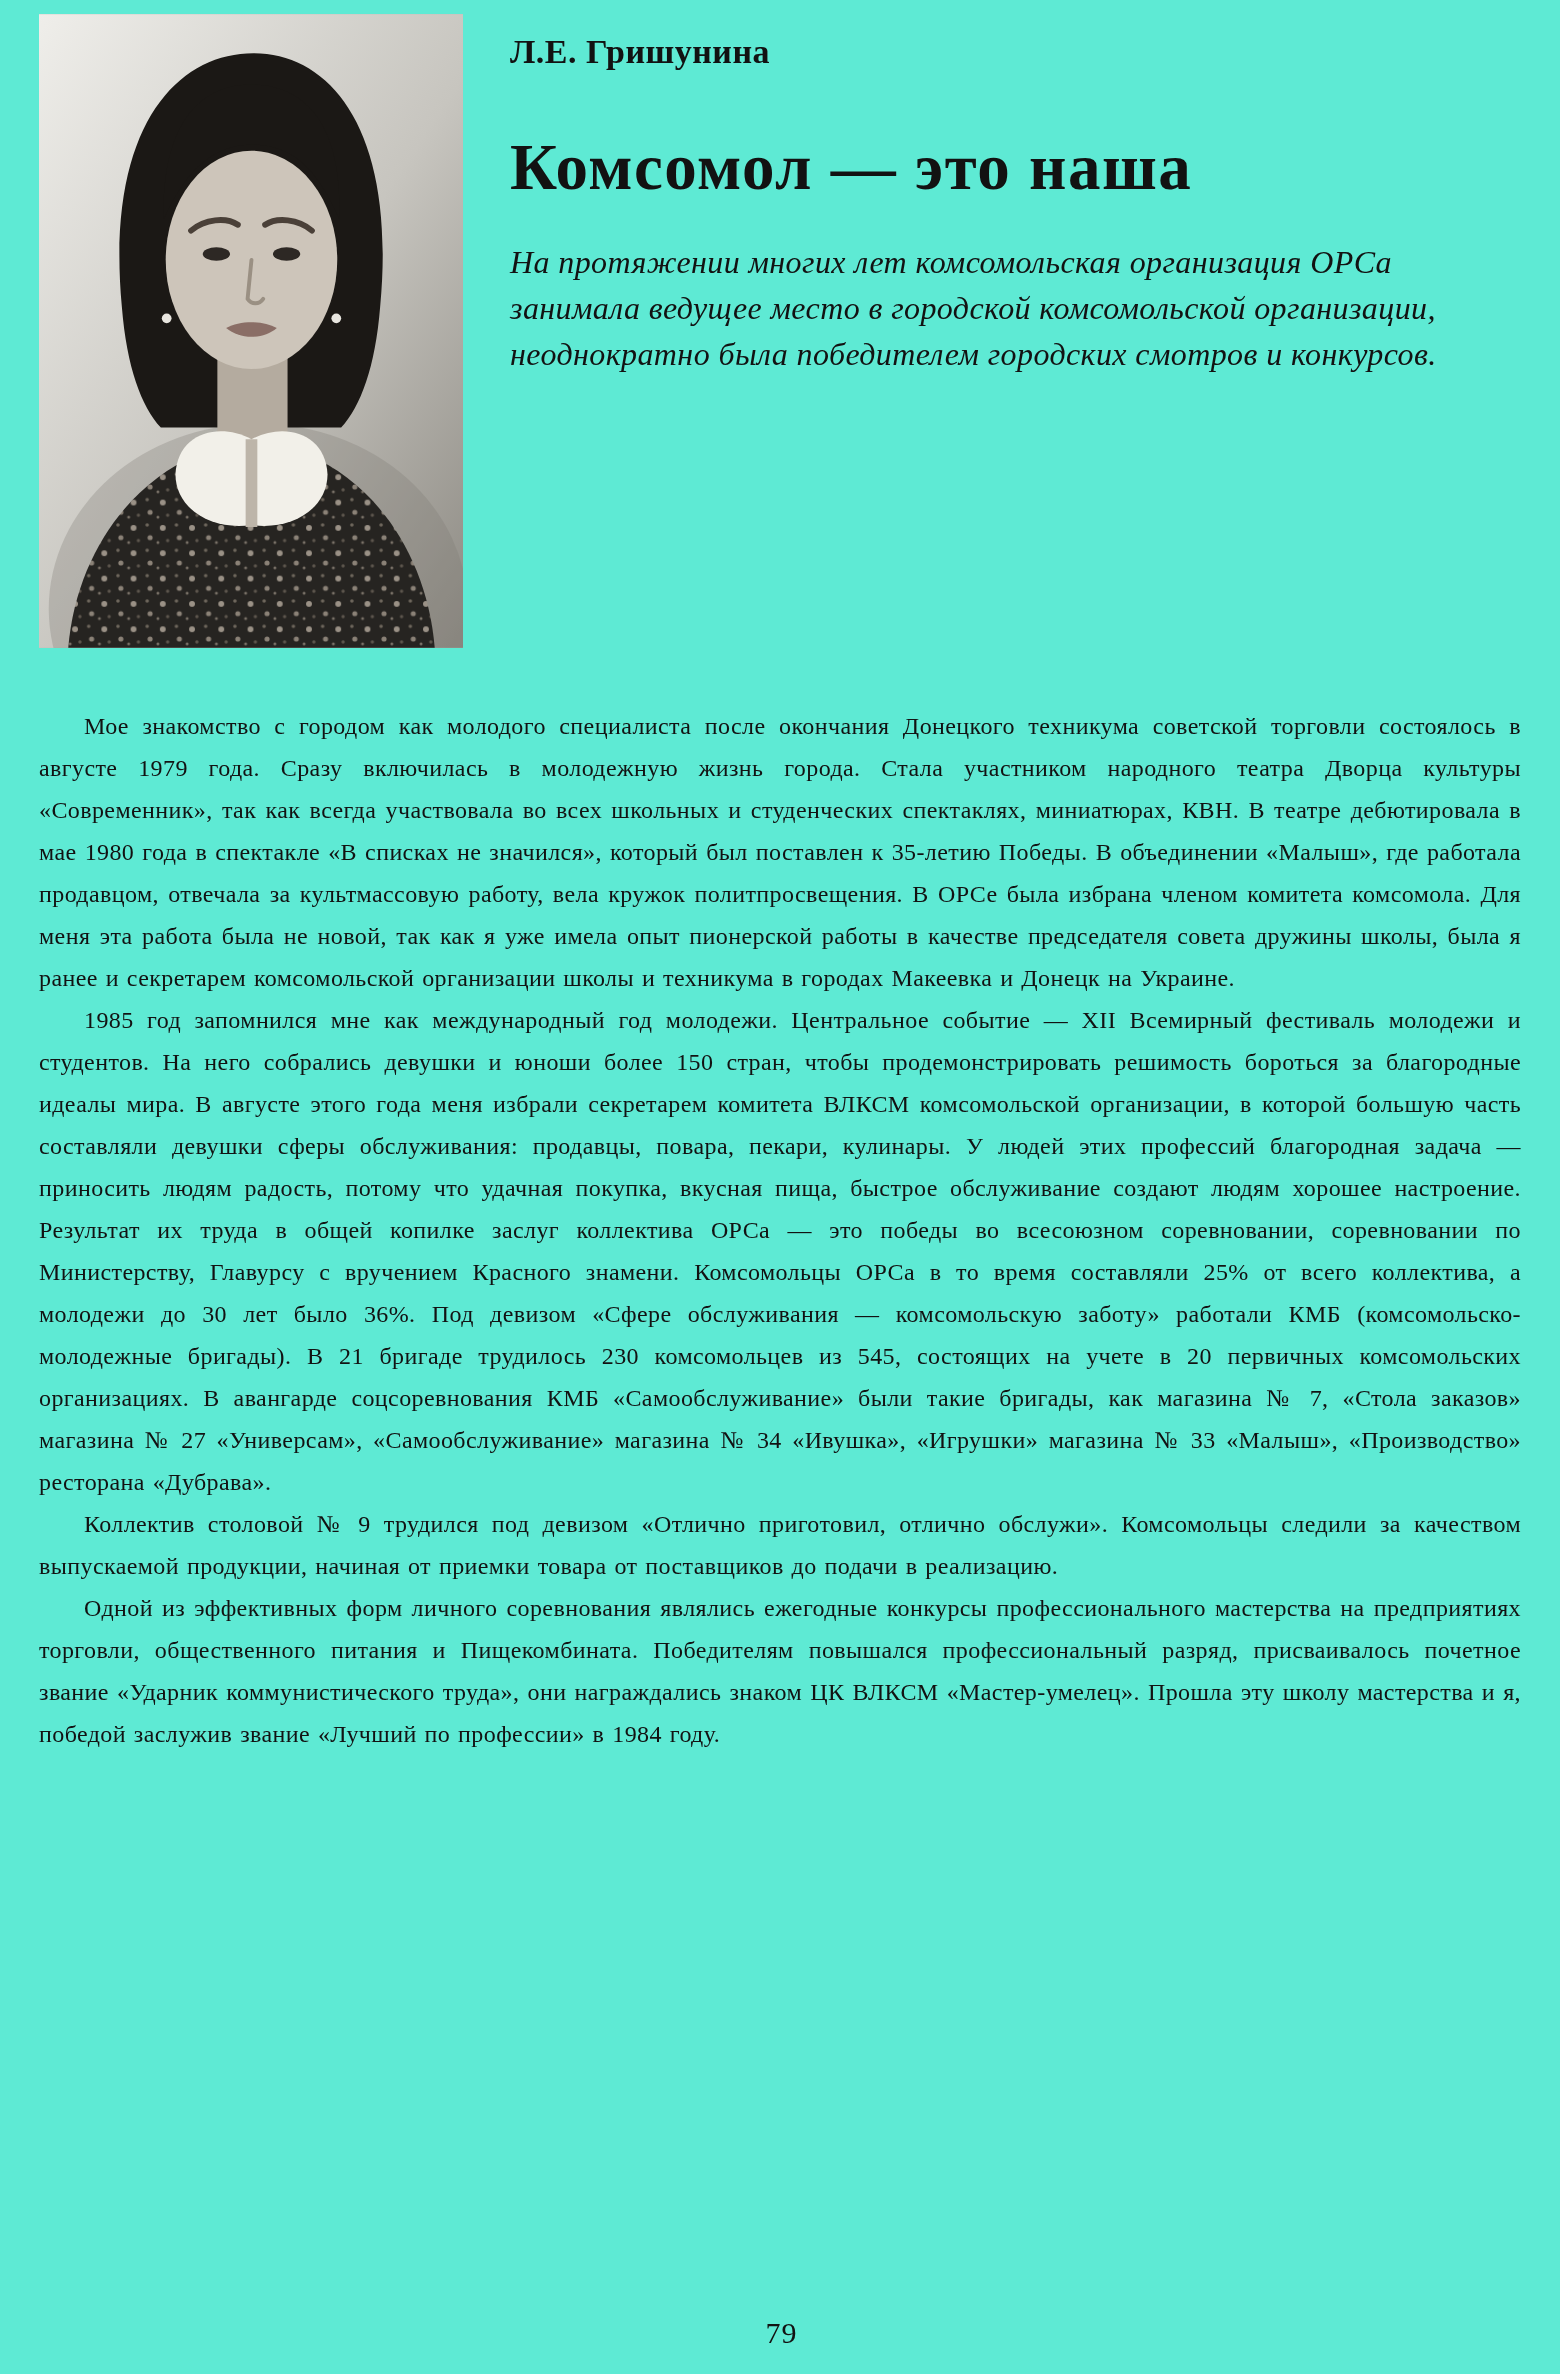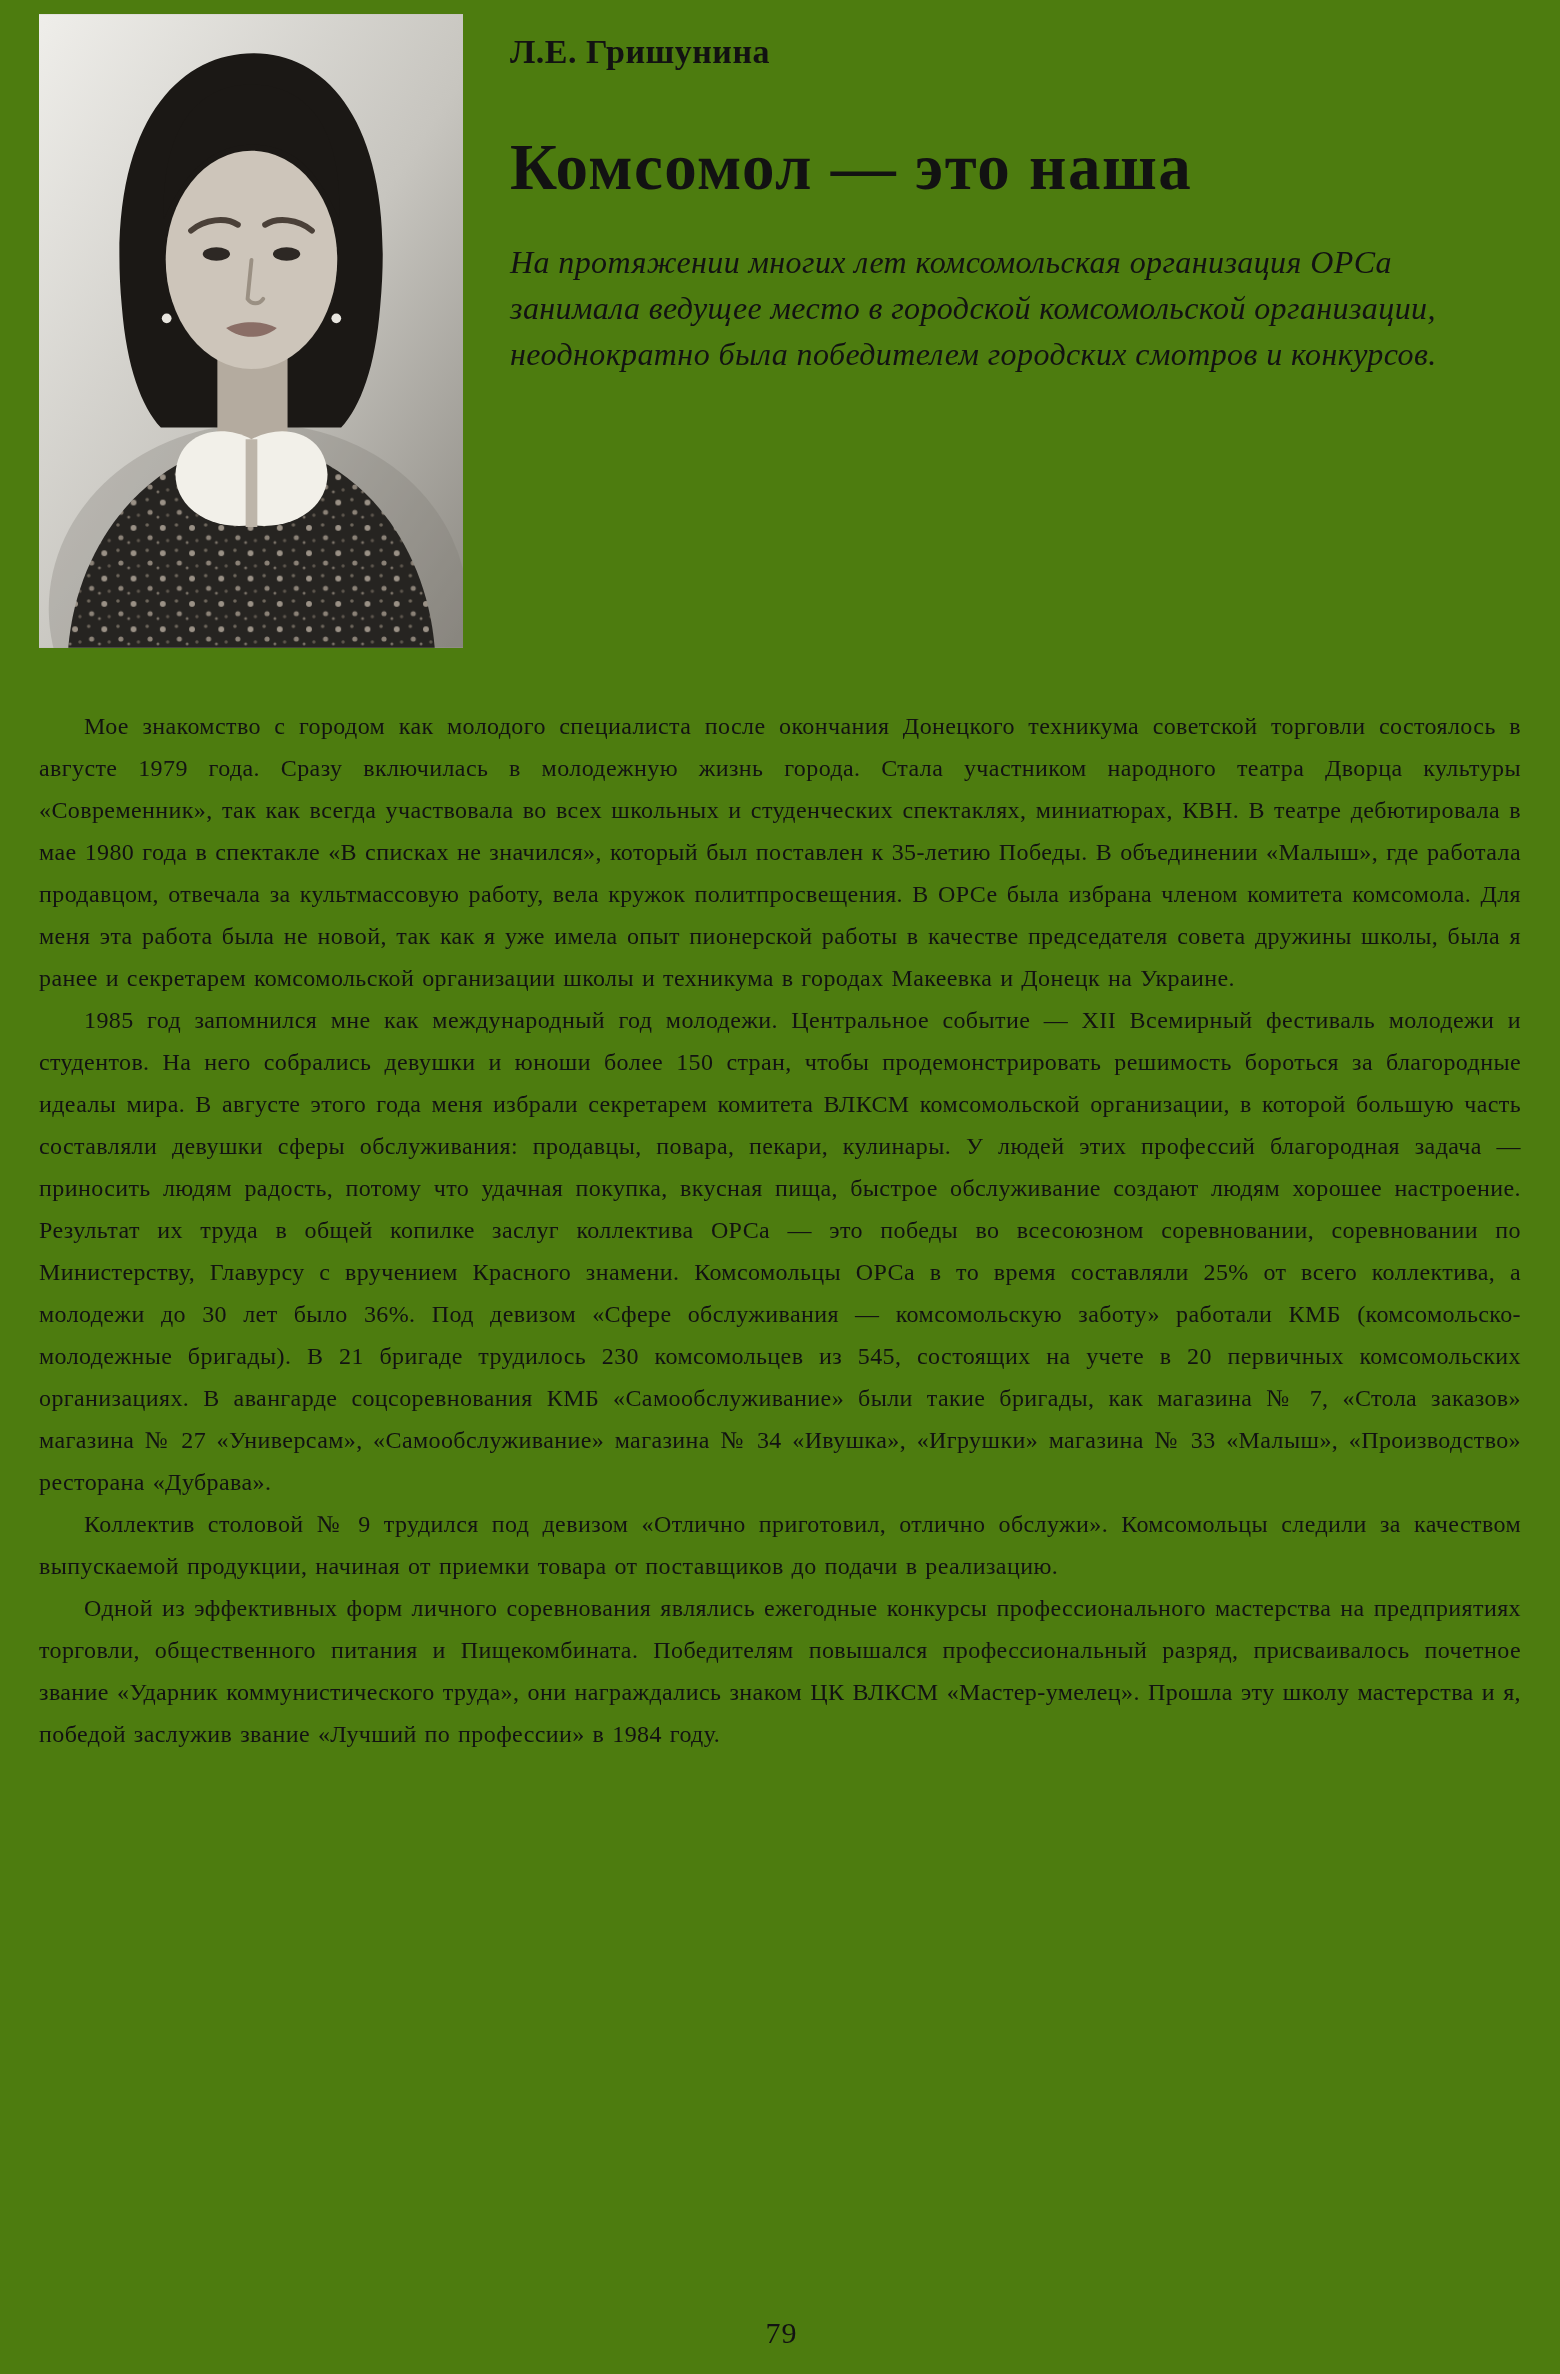--- a/index.html
+++ b/index.html
@@ -6,21 +6,21 @@
   body {
     width: 1560px; height: 2375px;
     background: #ffffff;
     font-family: "Liberation Serif", "DejaVu Serif", serif;
     color: #121212;
     overflow: hidden;
   }
   .page {
     position: relative;
     width: 1560px; height: 2375px;
-    background: #4d7c0f;
+    background: #5eead4;
     box-sizing: border-box;
   }
   .header {
     display: flex;
     align-items: flex-start;
     padding: 13.7px 39px 0 39px;
     gap: 47px;
   }
   .photo {
     width: 424px; height: 634px;

